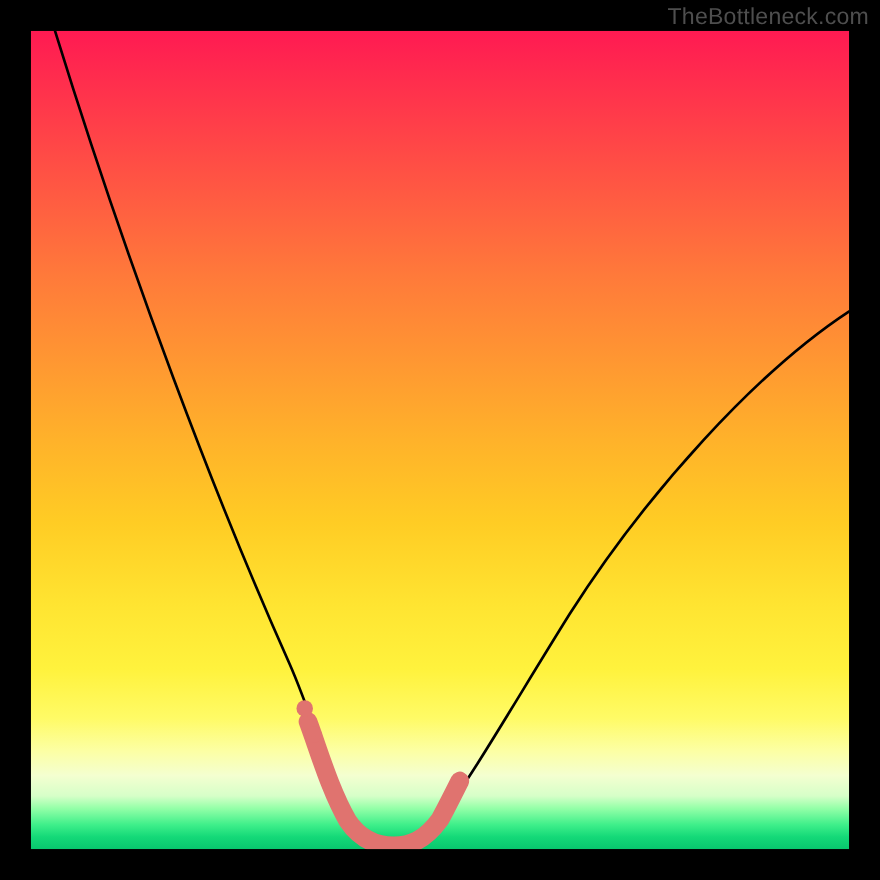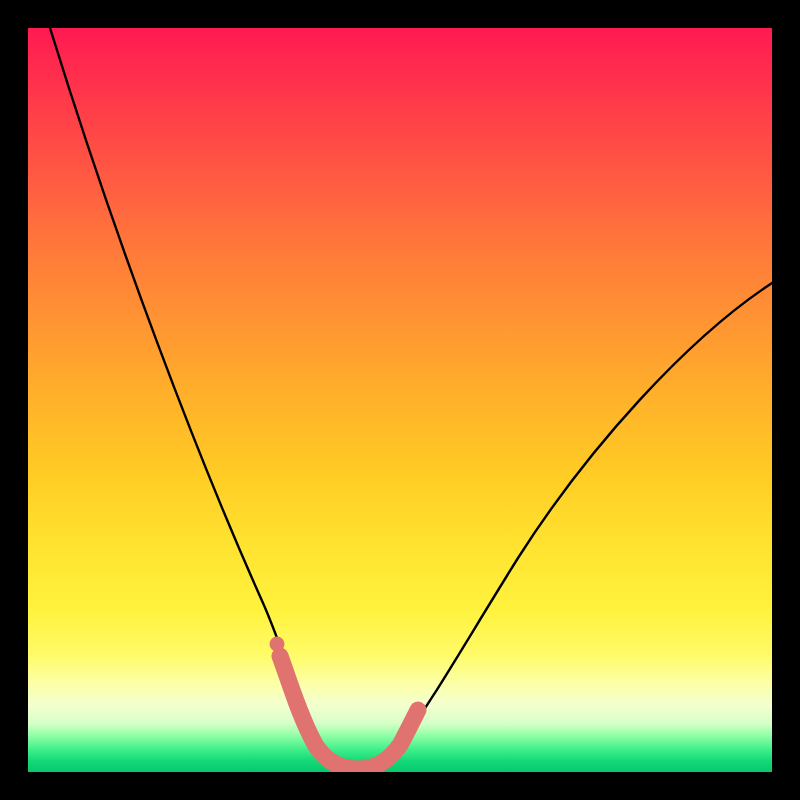--- a/index.html
+++ b/index.html
@@ -94,13 +94,14 @@
                C 262 655, 272 690, 288 718
                C 300 736, 315 741, 330 741
                C 345 741, 358 736, 372 717
                C 378 706, 384 694, 390 682"></path>
 
       <circle cx="249" cy="616" r="7.5" fill="#e0736f"></circle>
       <circle cx="257" cy="640" r="7.5" fill="#e0736f"></circle>
     </svg>
   </div>
 
+  <div class="watermark">TheBottleneck.com</div>
 </div>
 
 </body></html>

